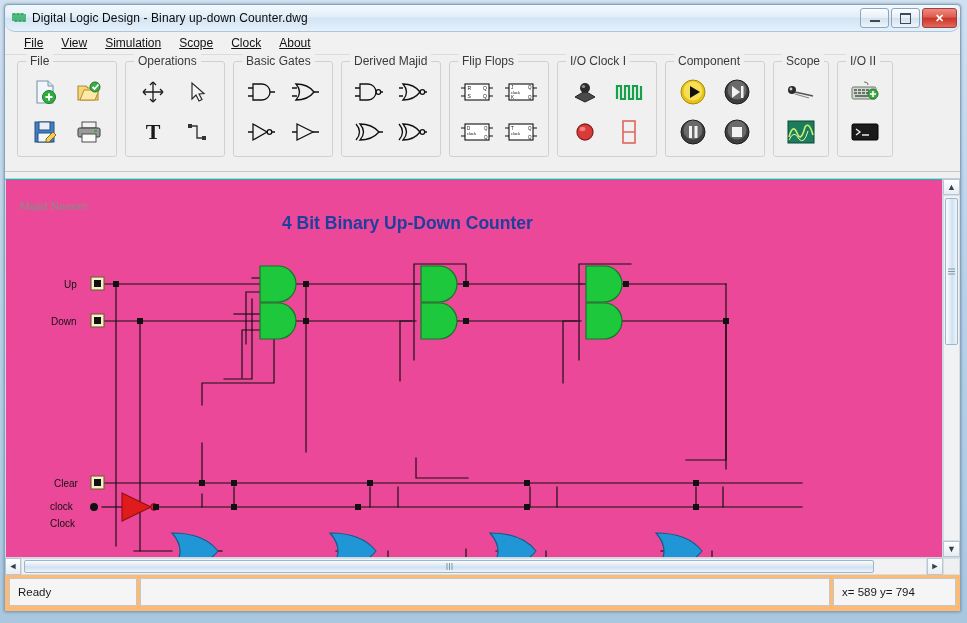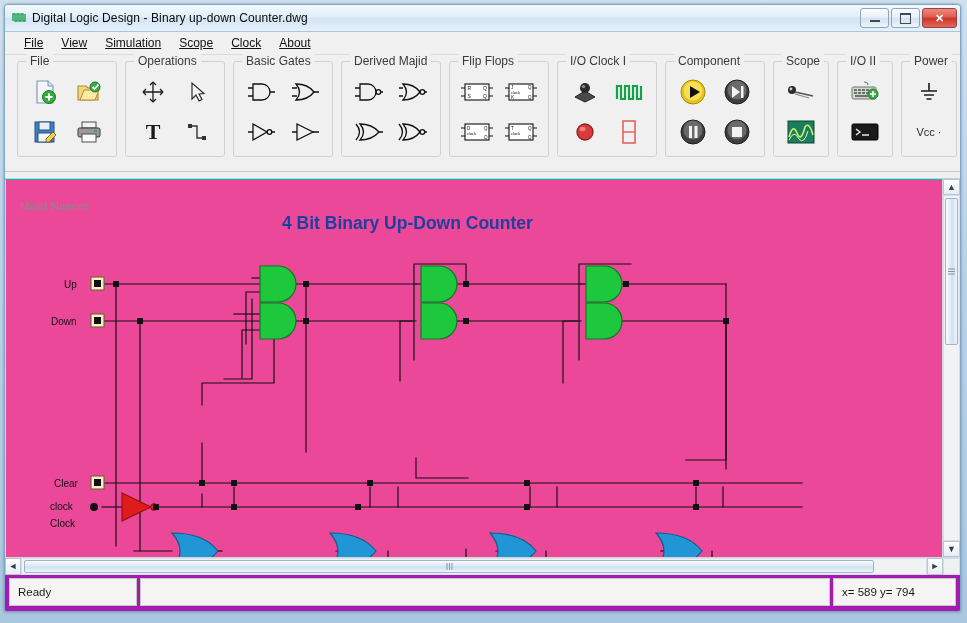--- a/index.html
+++ b/index.html
@@ -13,21 +13,21 @@
     position:absolute;left:4px;top:4px;width:955px;height:606px;
     border:1px solid #7fa6c8;border-radius:4px 4px 2px 2px;
     background:#f0f0f0;
     box-shadow:0 0 3px rgba(0,0,0,.35);
     display:flex;flex-direction:column;overflow:hidden;
   }
   .titlebar{
     height:26px;flex:0 0 26px;position:relative;
     background:linear-gradient(180deg,#f4f9fd 0%,#e2eef8 45%,#d3e4f4 50%,#e6f0fa 100%);
     border-bottom:1px solid #a9c6dd;
-    display:flex;align-items:center;
+    display:flex;align-items:center;border-radius:10px;
   }
   .title-icon{margin-left:7px;margin-right:6px;display:block;}
   .title-text{font-size:12px;color:#0a0a0a;white-space:nowrap;letter-spacing:.1px;}
   .win-btns{position:absolute;right:3px;top:3px;display:flex;gap:2px;}
   .wbtn{
     width:27px;height:18px;border:1px solid #8ba6bd;border-radius:3px;
     background:linear-gradient(180deg,#fbfdff 0%,#e6eef6 50%,#d4e1ee 51%,#eef4fa 100%);
     display:flex;align-items:center;justify-content:center;
     font-size:11px;color:#2a3c4c;cursor:pointer;
   }
@@ -108,21 +108,21 @@
   }
   .sb-thumb.vert{left:1px;right:1px;
     background:linear-gradient(90deg,#fbfdff,#dce8f4 45%,#cfe0f0 55%,#eef5fb);}
   .sb-thumb.horz{top:1px;bottom:1px;
     background:linear-gradient(180deg,#fbfdff,#dce8f4 45%,#cfe0f0 55%,#eef5fb);}
   .grip{display:block;}
   .corner{flex:0 0 17px;background:#eef0f2;border:1px solid #d6dde4;box-sizing:border-box;}
   
   .statusbar{
     flex:0 0 28px;display:flex;align-items:stretch;
-    background:#a21caf;padding:3px 4px 5px 4px;gap:3px;justify-content:space-between;
+    background:#fdba74;padding:3px 4px 5px 4px;gap:3px;justify-content:space-between;
   }
   .sb-cell{
     border:1px solid #c7c7c7;background:#f5f5f5;
     display:flex;align-items:center;padding:0 8px;font-size:11.5px;color:#1a1a1a;
   }
   .sb-cell.ready{flex:0 0 110px;}
   .sb-cell.mid{flex:1 1 auto;}
   .sb-cell.coords{flex:0 0 105px;}
   .glyph-tri{font-size:9px;color:#33414d;line-height:1;}
 </style>
@@ -453,33 +453,20 @@
           <div class="tbtn">
             <svg width="30" height="22" viewBox="0 0 30 22">
               <rect x="2" y="3" width="26" height="16" rx="1.5" fill="#1a1a1a" stroke="#000"></rect>
               <path d="M6 8 L10 11 L6 14" stroke="#e8e8e8" stroke-width="1.4" fill="none"></path>
               <path d="M12 14 h7" stroke="#e8e8e8" stroke-width="1.4"></path>
             </svg>
           </div>
         </div>
       </div>
 
-      <div class="tgroup">
-        <span class="glabel">Power</span>
-        <div class="tgrid c1">
-          <div class="tbtn">
-            <svg width="26" height="24" viewBox="0 0 26 24" stroke="#1a1a1a" stroke-width="1.6" fill="none">
-              <path d="M13 3 v8 M5 11 h16 M8 15 h10 M10.5 19 h5"></path>
-            </svg>
-          </div>
-          <div class="tbtn">
-            <span style="font-size:11px;color:#2a2a2a;">Vcc ·</span>
-          </div>
-        </div>
-      </div>
     </div>
 
     <div class="canvas-wrap">
       <div class="canvas-row">
         <div class="canvas">
           <svg width="930" height="392" viewBox="0 0 930 392">
             <defs>
               <g id="tff">
                 <rect x="0" y="0" width="48" height="34" fill="#ffffff" stroke="#111" stroke-width="1.2"></rect>
               </g>

